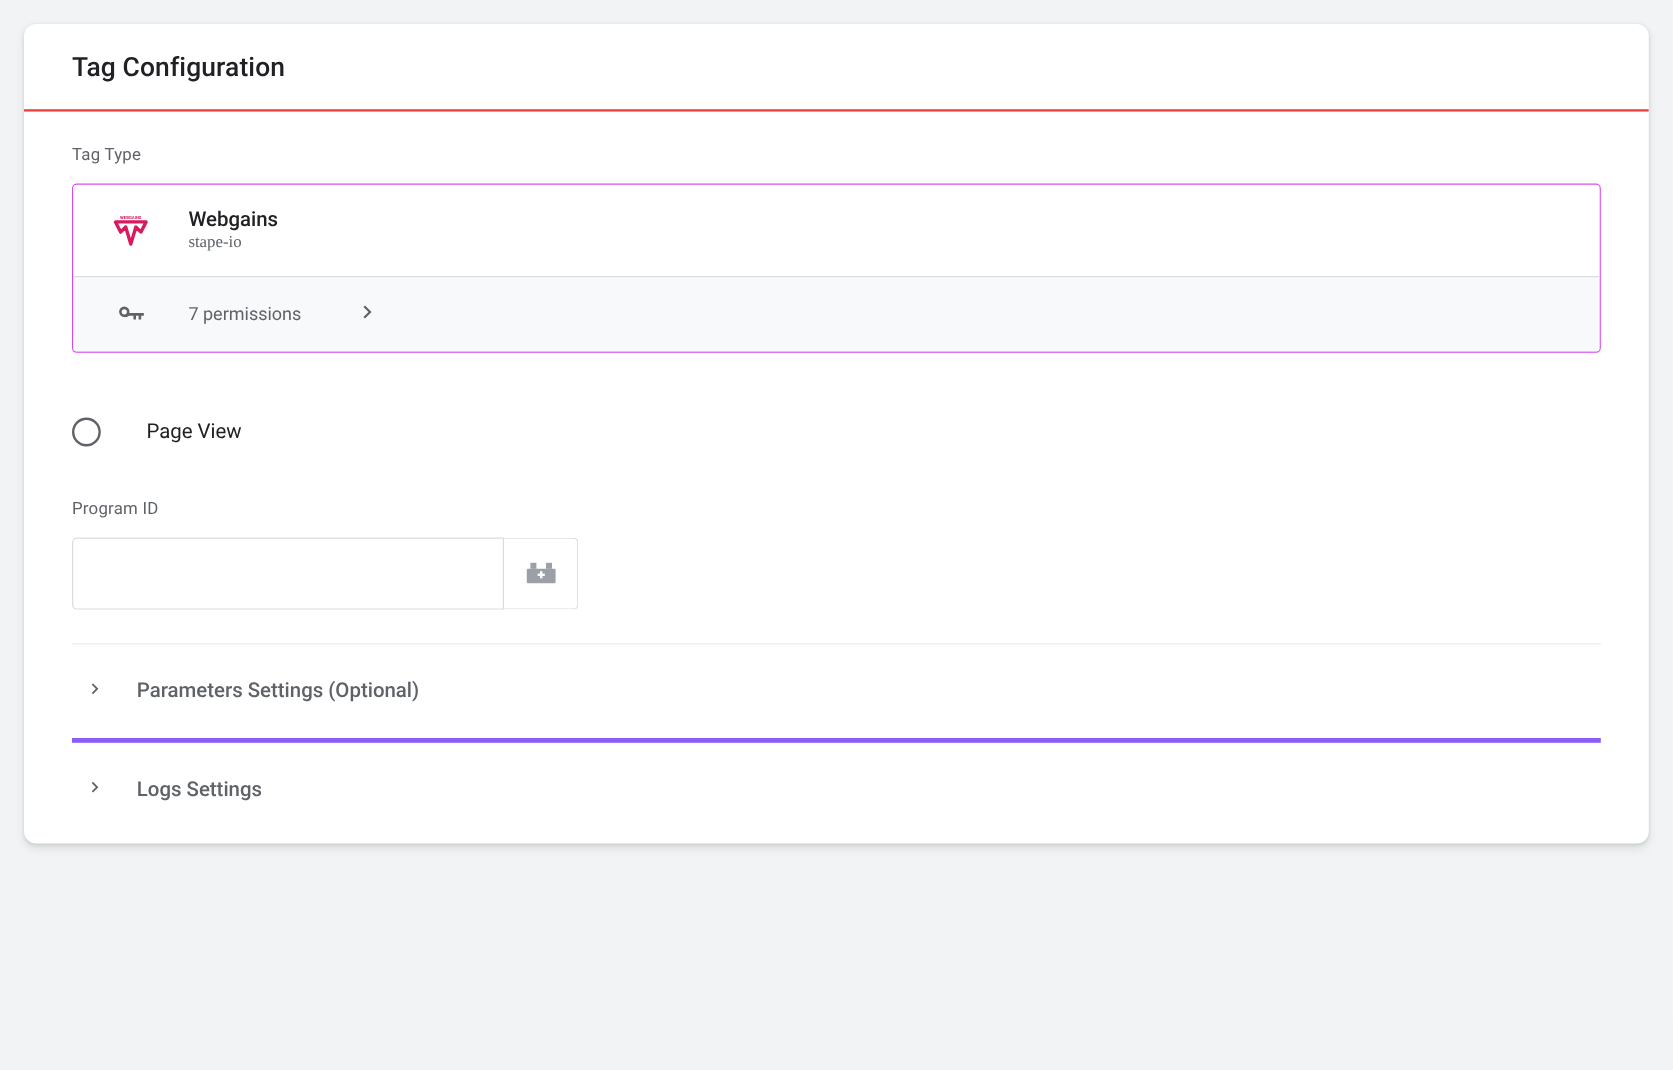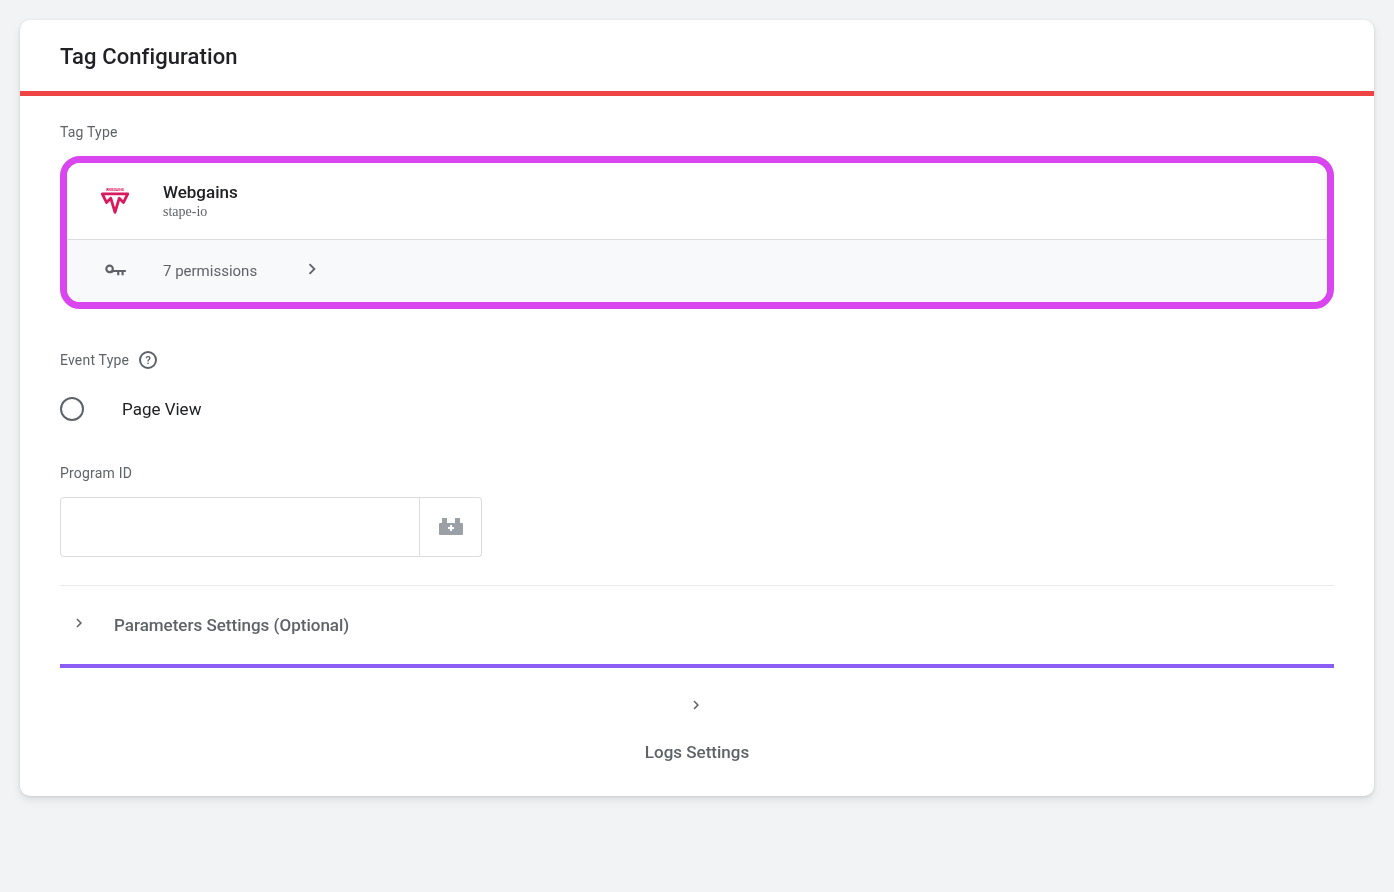--- a/index.html
+++ b/index.html
@@ -12,21 +12,21 @@
   .card {
     background: #fff;
     border-radius: 10px;
     box-shadow: 0 1px 3px rgba(60,64,67,.15), 0 4px 8px rgba(60,64,67,.1);
     max-width: 1354px;
     margin: 0 auto;
     overflow: hidden;
   }
   .card-header {
     padding: 24px 40px 22px 40px;
-    border-bottom: 5px solid #ef4444;
+    border-bottom: 2px solid #ef4444;
   }
   .card-header h1 {
     font-size: 22px;
     font-weight: 500;
     color: #202124;
     letter-spacing: .1px;
   }
   .card-body {
     padding: 28px 40px 0 40px;
   }
@@ -44,22 +44,22 @@
     border: 2px solid #5f6368;
     border-radius: 50%;
     display: inline-flex;
     align-items: center;
     justify-content: center;
     font-size: 11px;
     color: #5f6368;
     font-weight: 600;
   }
   .tagtype-box {
-    border: 7px solid #d946ef;
-    border-radius: 20px;
+    border: 1px solid #d946ef;
+    border-radius: 4px;
     overflow: hidden;
     margin-bottom: 42px;
   }
   .tagtype-row {
     display: flex;
     align-items: center;
     padding: 18px 28px;
     gap: 28px;
   }
   .tagtype-row.main {
@@ -159,21 +159,21 @@
     margin-top: 12px;
   }
   .collapsible {
     display:flex;
     align-items:center;
     gap: 24px;
     padding: 28px 10px;
     border-bottom: 4px solid #8b5cf6;
     cursor:pointer;
   }
-  .collapsible:last-child { border-bottom:none; padding-bottom: 34px; flex-direction: column;}
+  .collapsible:last-child { border-bottom:none; padding-bottom: 34px;}
   .collapsible .chev {
     color:#5f6368;
     width:20px;
   }
   .collapsible-label {
     font-size: 17px;
     font-weight: 500;
     color: #5f6368;
   }
 </style>
@@ -212,24 +212,20 @@
         <div class="perm-count">7 permissions</div>
         <div class="chev-right">
           <svg width="22" height="22" viewBox="0 0 24 24" fill="#5f6368">
               <path d="M9 6l6 6-6 6V6z" fill="none"></path>
               <path d="M8.59 16.59 13.17 12 8.59 7.41 10 6l6 6-6 6z"></path>
             </svg>
         </div>
       </div>
     </div>
 
-    <div class="section-label">
-      <span>Event Type</span>
-      <span class="help-icon">?</span>
-    </div>
 
     <div class="radio-group">
       <div class="radio-row">
         <span class="radio-outer"></span>
         <span class="radio-label">Page View</span>
       </div>
     </div>
 
     <div class="section-label">Program ID</div>
     <div class="field-row">

